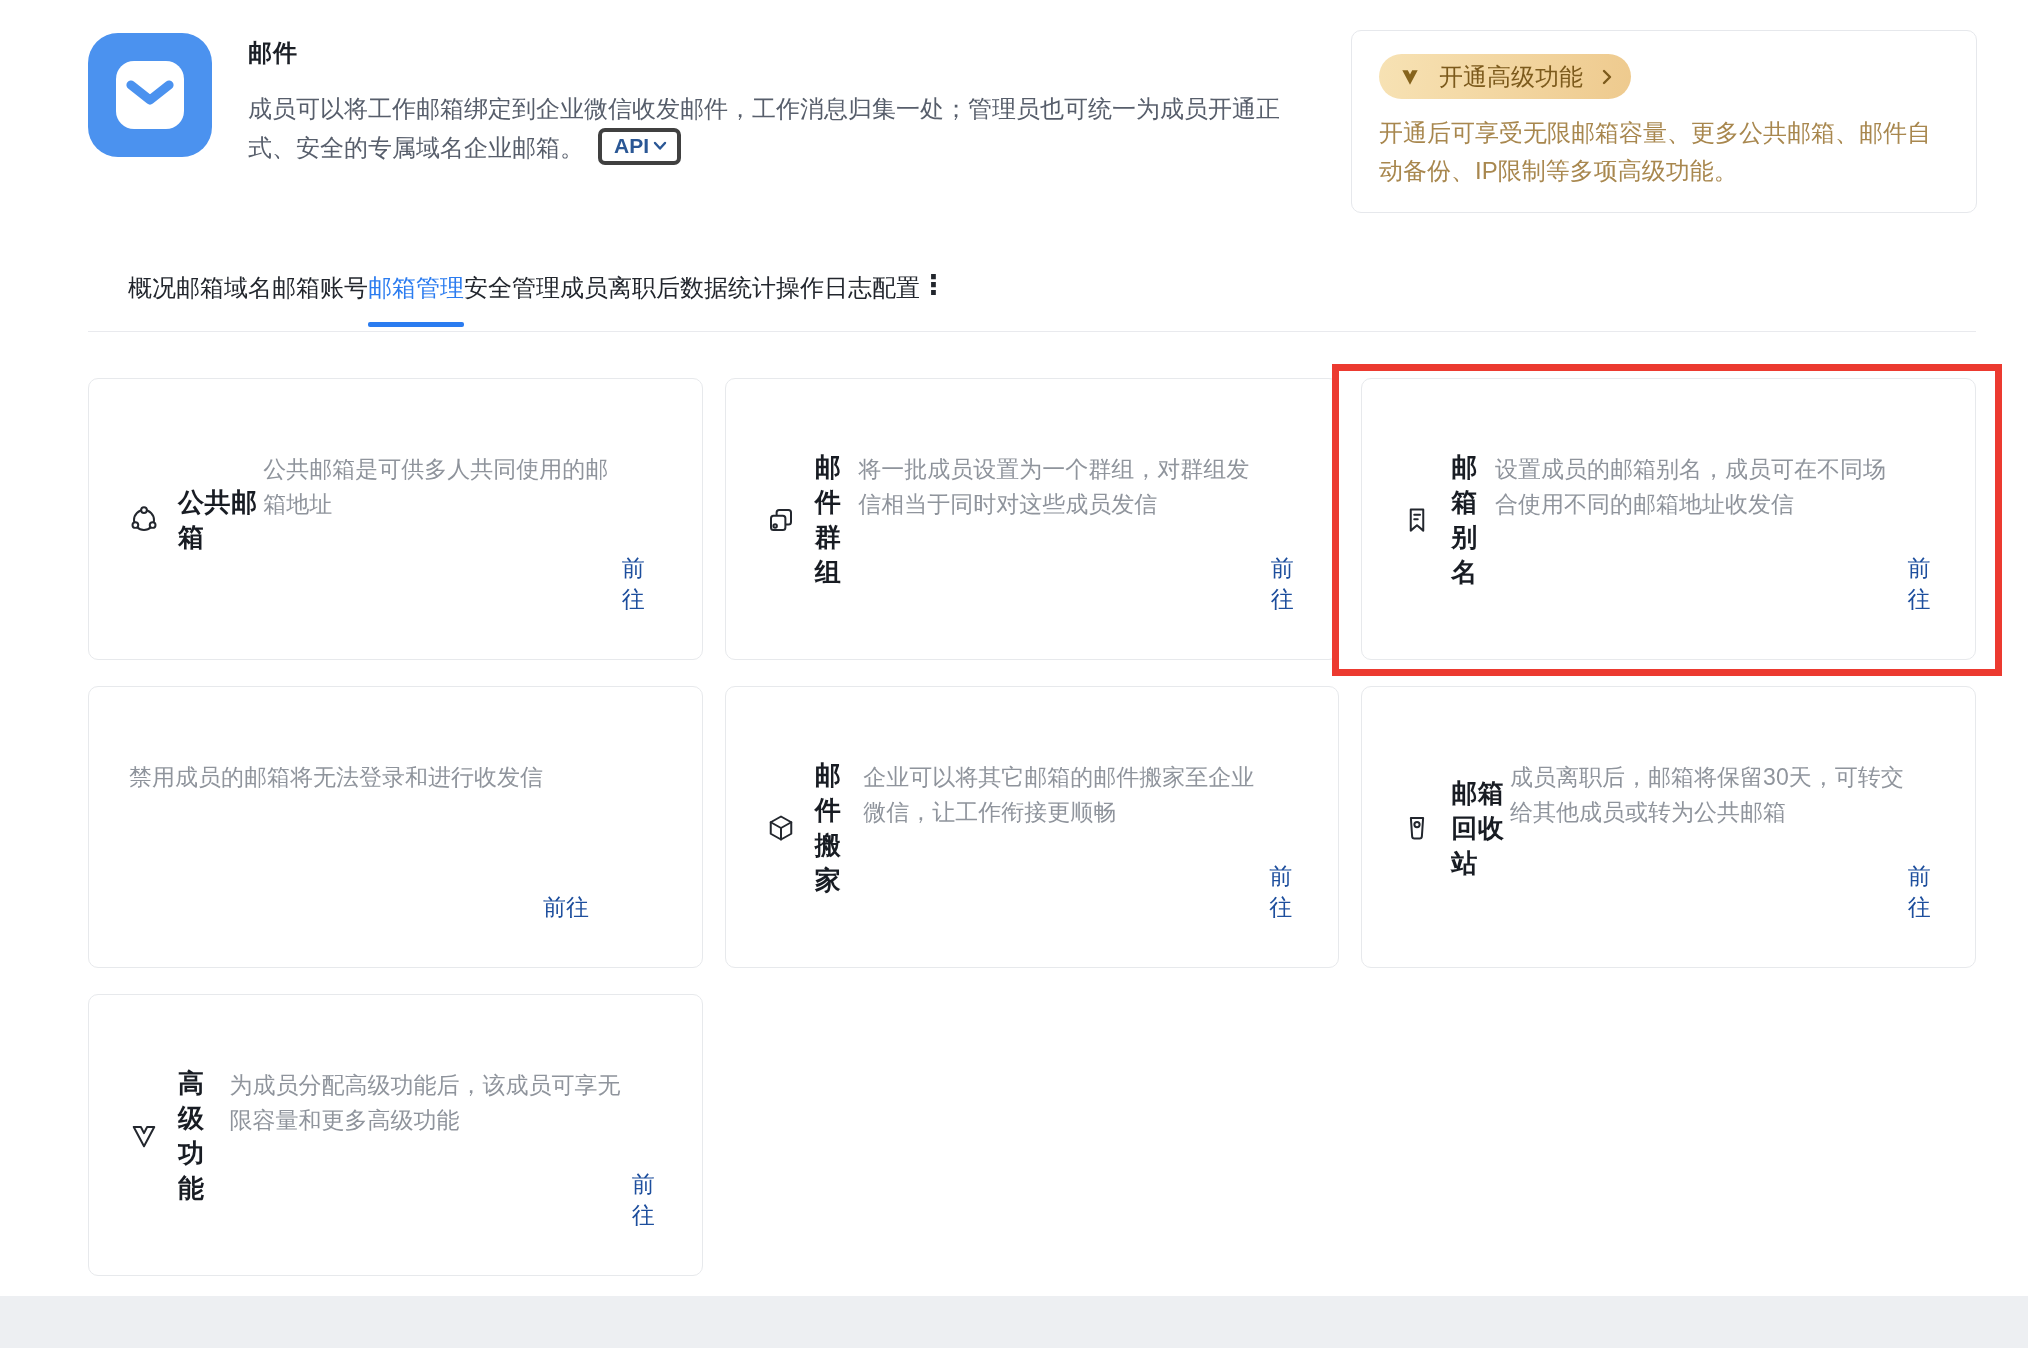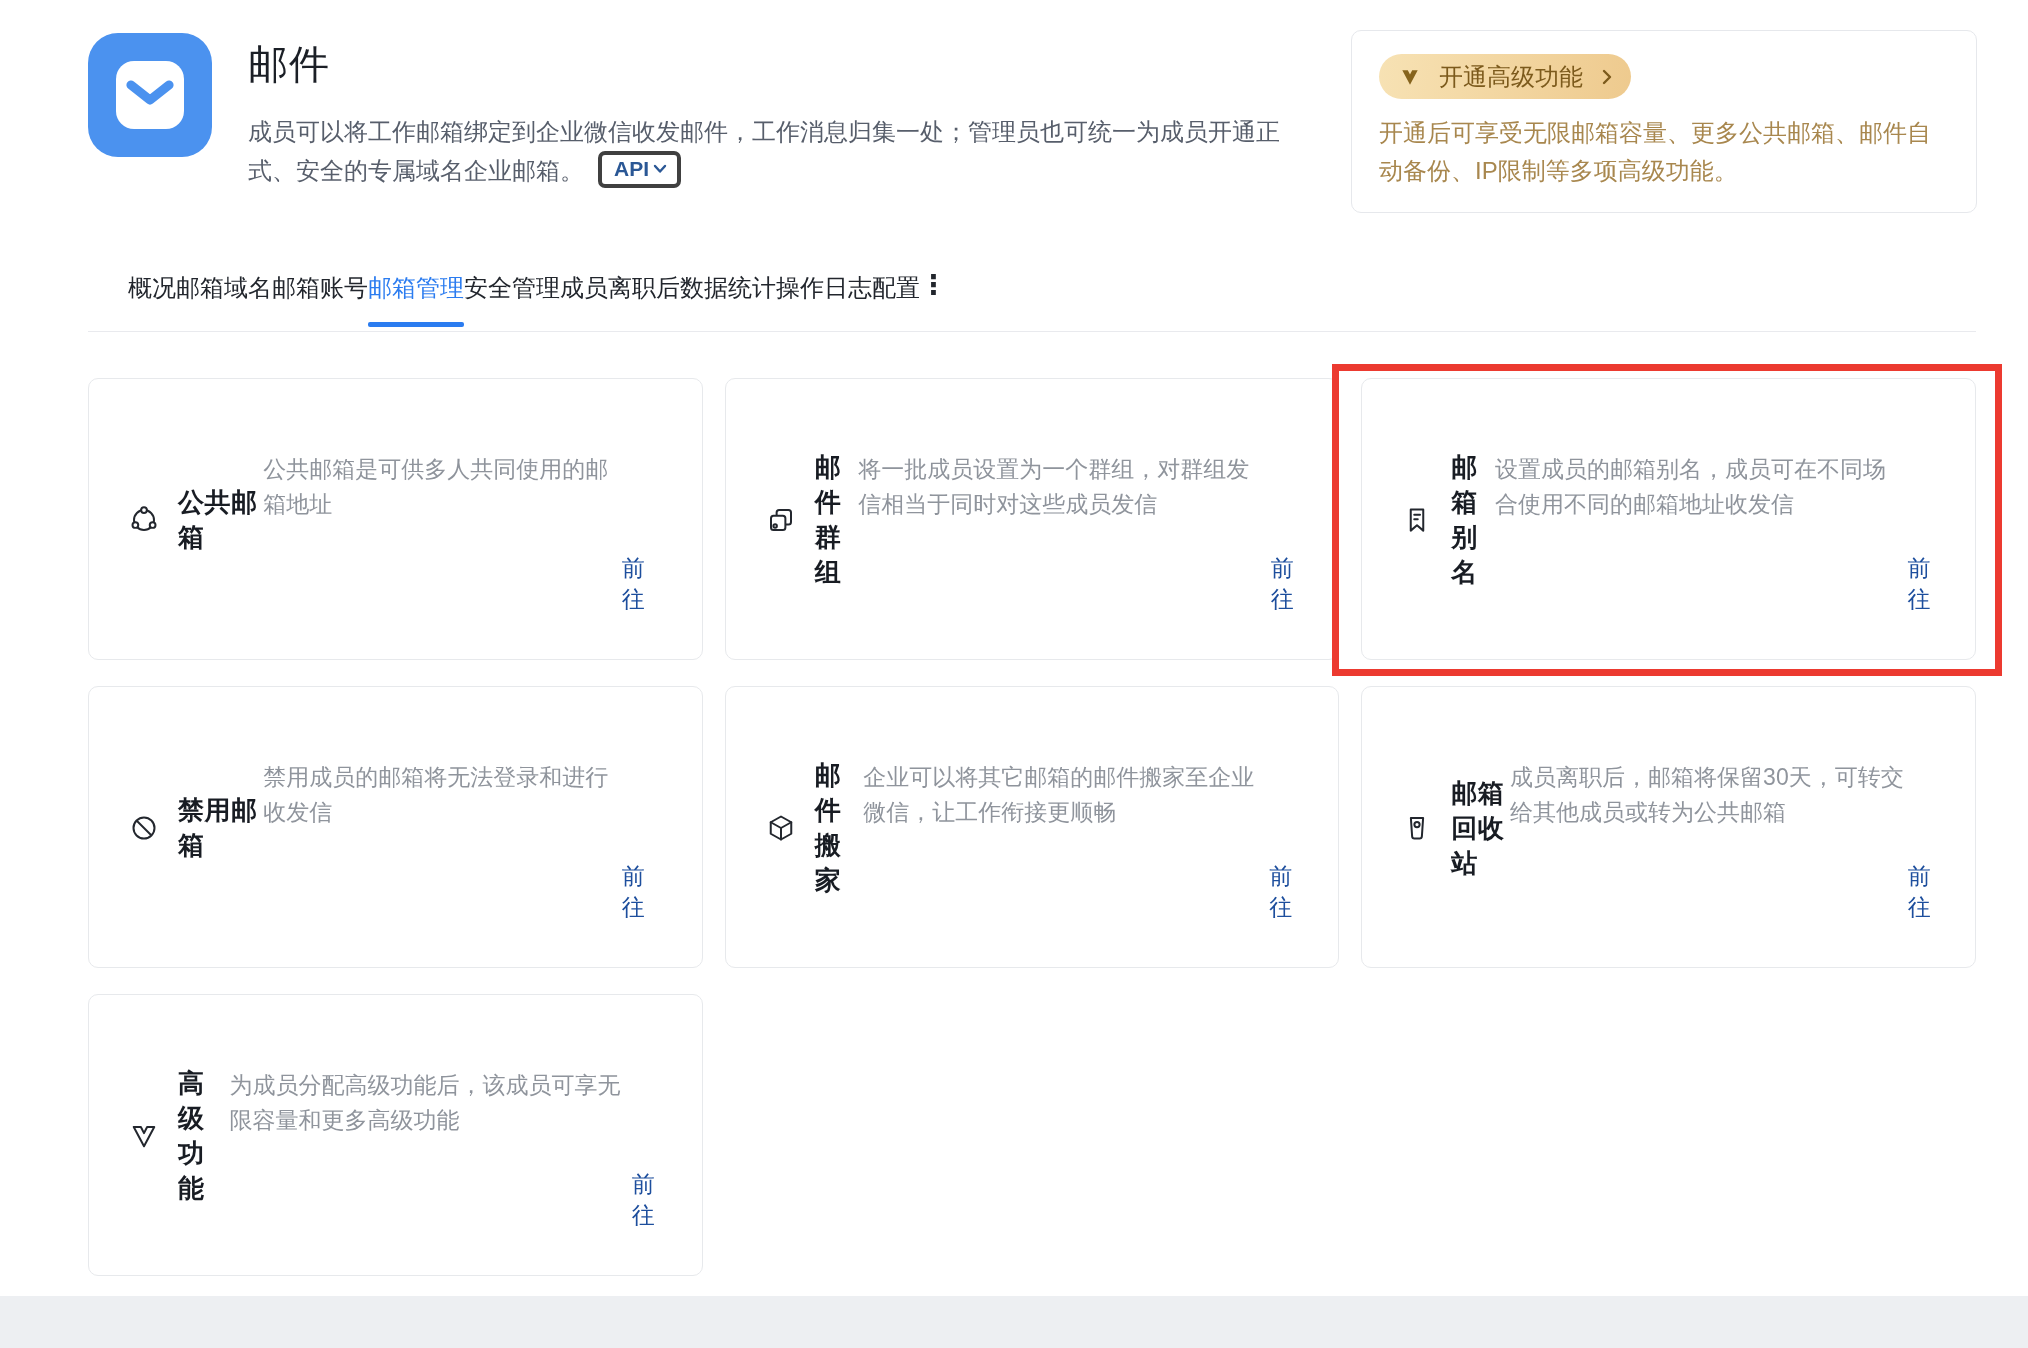--- a/index.html
+++ b/index.html
@@ -4,21 +4,21 @@
 <style>
   * { margin:0; padding:0; box-sizing:border-box; }
   html,body { width:2028px; height:1348px; }
   body { font-family:"Liberation Sans","DejaVu Sans",sans-serif; background:#ffffff; color:#1b1f26; }
   .page { position:relative; width:2028px; height:1348px; background:#fff; overflow:hidden; }
 
   
   .header { position:absolute; left:88px; top:33px; display:flex; }
   .app-icon { width:124px; height:124px; border-radius:30px; background:#4b92ef; display:flex; align-items:center; justify-content:center; flex:none; }
   .header-text { margin-left:36px; padding-top:4px; }
-  .page-title { font-size:40px; font-weight:400; color:#1b1f26; letter-spacing:1px; }
+  .page-title { font-size:24px; font-weight:700; color:#1b1f26; letter-spacing:1px; }
   .page-desc { margin-top:20px; width:1048px; font-size:24px; line-height:39px; color:#575e6b; }
   .api-btn { display:inline-flex; align-items:center; gap:4px; margin-left:14px; padding:2px 10px 4px 12px; border:4px solid #404040; border-radius:7px; color:#2a5795; font-size:21px; font-weight:700; cursor:pointer; vertical-align:3px; line-height:1.1; }
 
   
   .premium { position:absolute; left:1351px; top:30px; width:626px; height:183px; border:1px solid #e6e8ec; border-radius:10px; padding:23px 27px; }
   .premium-badge { display:inline-flex; align-items:center; gap:18px; height:45px; padding:0 18px 0 20px; border-radius:23px; background:linear-gradient(100deg,#f7e2b4 0%,#eeca8e 100%); color:#7c5a1c; font-size:24px; cursor:pointer; }
   .premium-desc { margin-top:15px; font-size:24px; line-height:38px; color:#a8874e; }
 
   
   .tabs { position:absolute; left:88px; top:272px; display:flex; align-items:flex-start; font-size:24px; color:#22262d;margin-left:40px; }
@@ -136,29 +136,20 @@
             <path d="M9.8 11.4 H12.6"></path>
           </svg>
         </span>
         <span class="card-title">邮箱别名</span>
       </div>
       <div class="card-desc">设置成员的邮箱别名，成员可在不同场合使用不同的邮箱地址收发信</div>
       <div class="card-link">前往</div>
     </div>
 
     <div class="card">
-      <div class="card-head">
-        <span class="card-icon">
-          <svg width="30" height="30" viewBox="0 0 24 24" stroke="#23272e" stroke-width="1.6" fill="none">
-            <circle cx="12" cy="12" r="8.4"></circle>
-            <path d="M6.4 6.4 L17.6 17.6"></path>
-          </svg>
-        </span>
-        <span class="card-title">禁用邮箱</span>
-      </div>
       <div class="card-desc">禁用成员的邮箱将无法登录和进行收发信</div>
       <div class="card-link">前往</div>
     </div>
 
     <div class="card">
       <div class="card-head">
         <span class="card-icon">
           <svg width="30" height="30" viewBox="0 0 24 24" stroke="#23272e" stroke-width="1.6" fill="none" stroke-linejoin="round" stroke-linecap="round">
             <path d="M12 2.8 L20.2 7.4 V16.6 L12 21.2 L3.8 16.6 V7.4 Z"></path>
             <path d="M3.8 7.4 L12 12 L20.2 7.4"></path>

